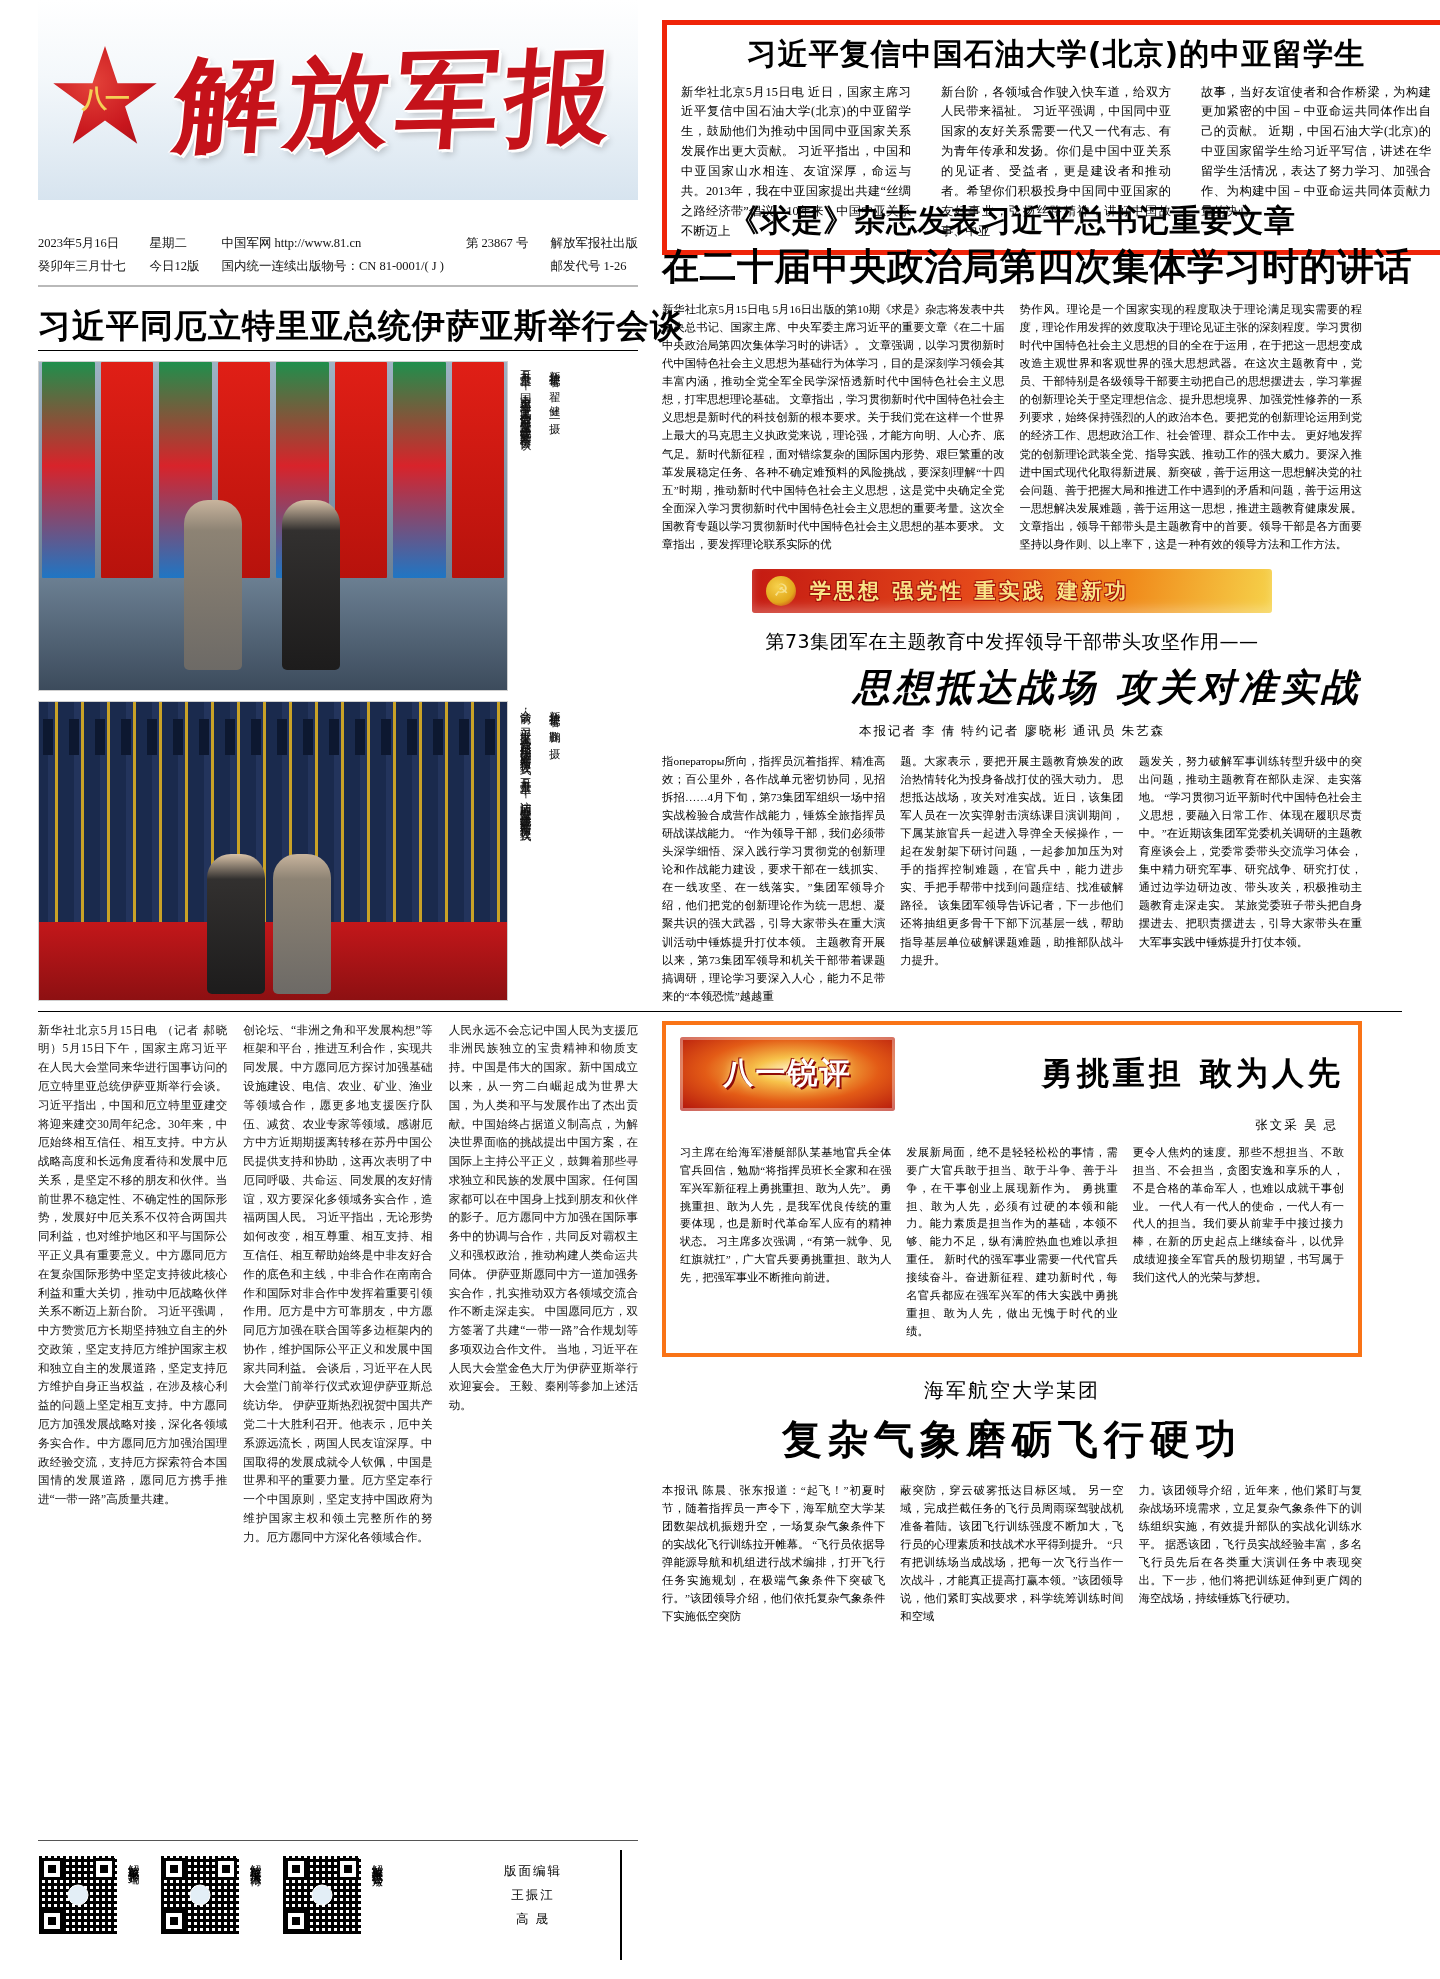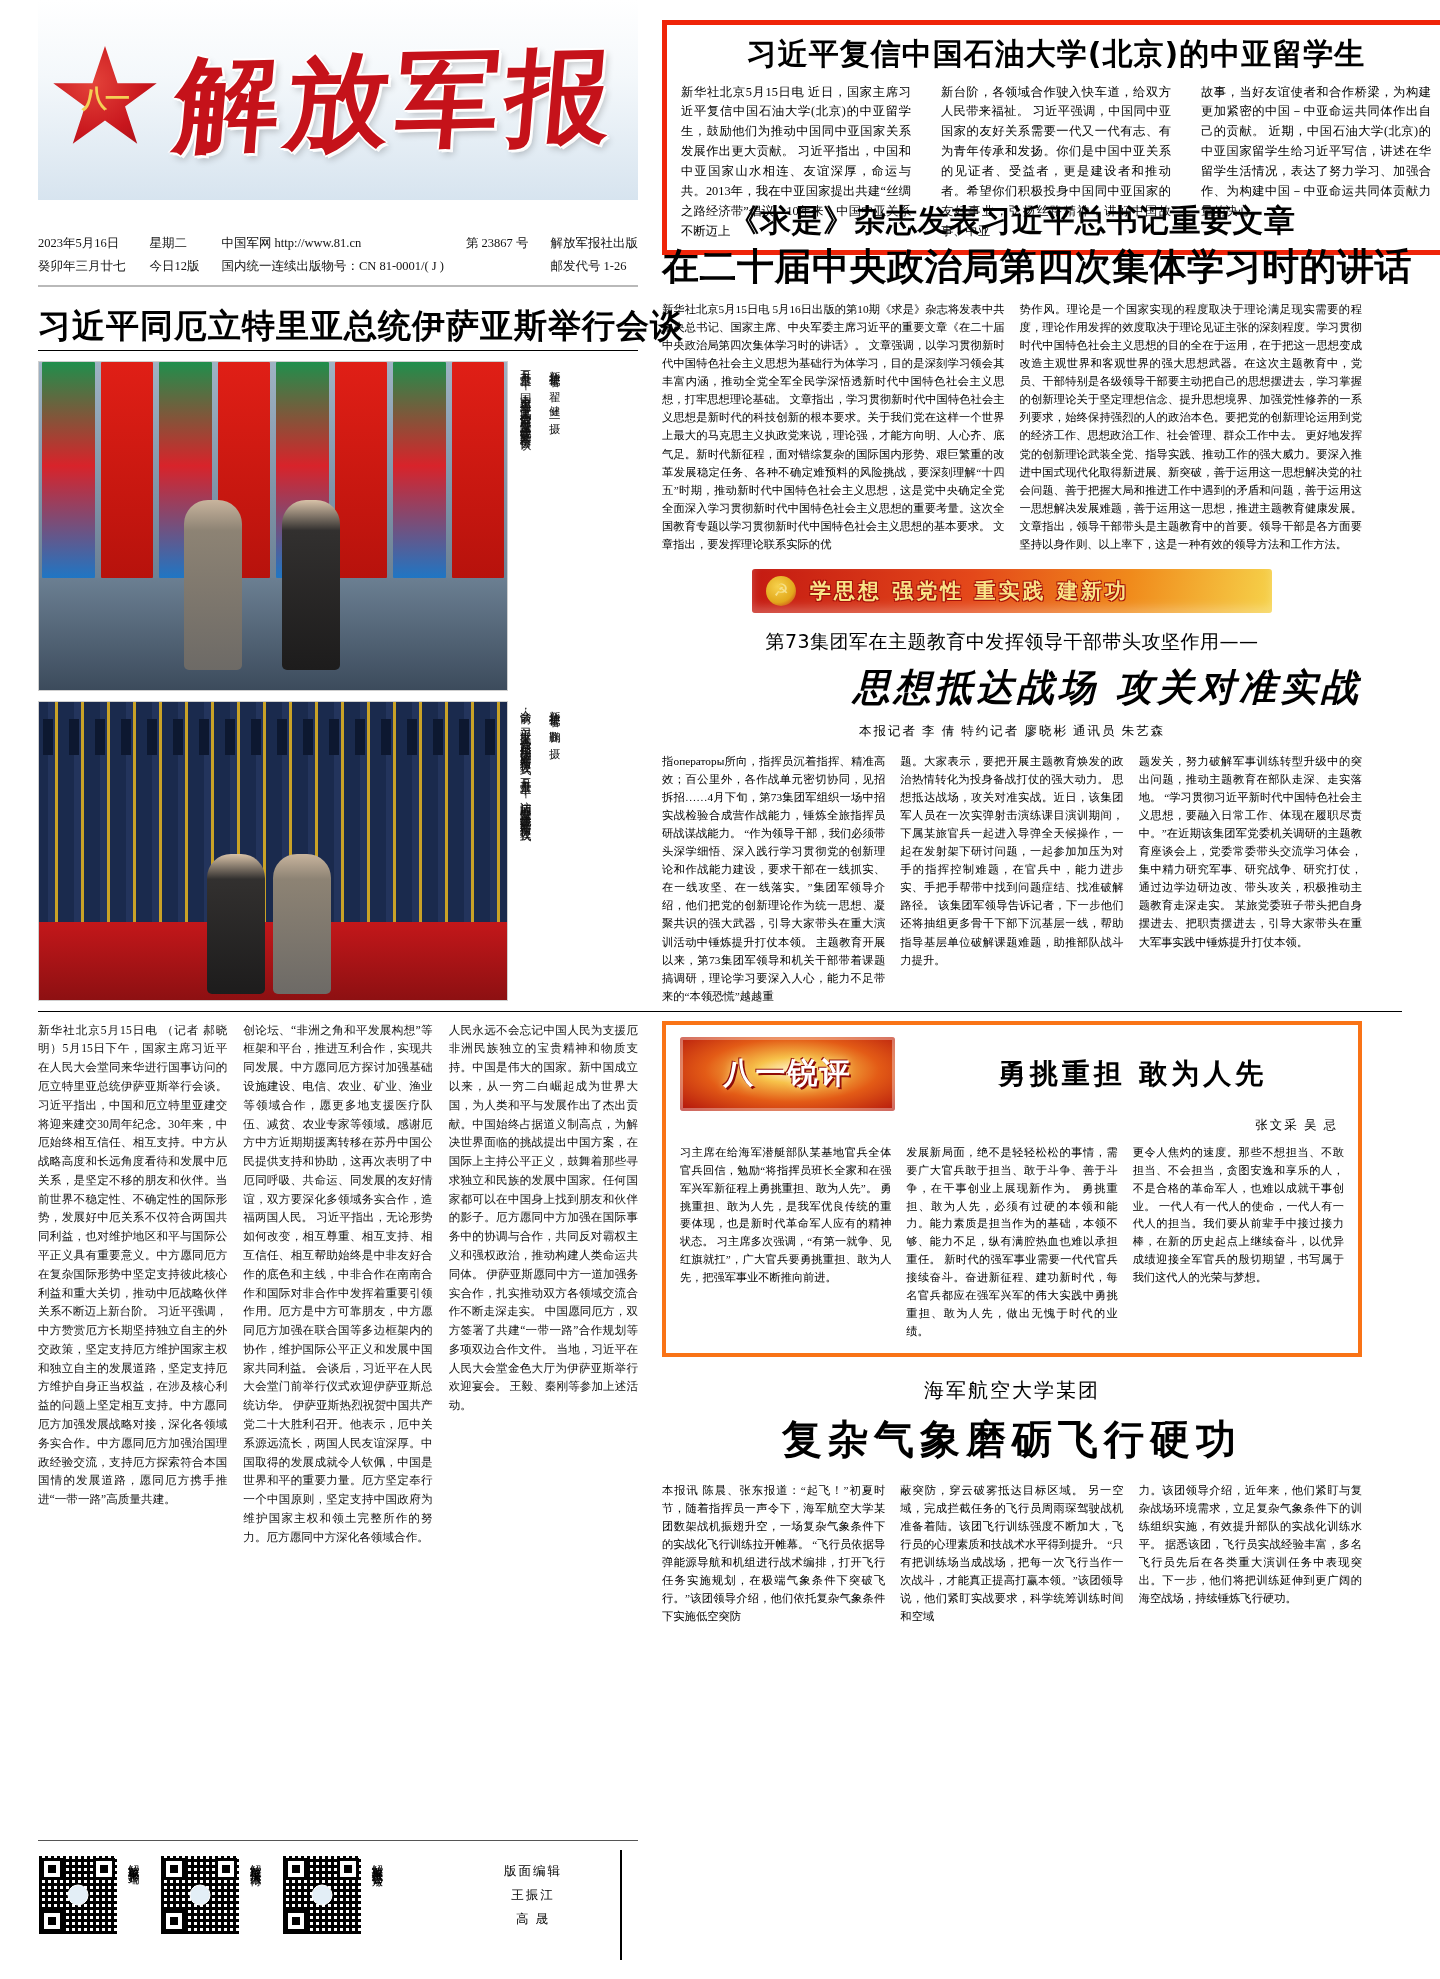--- a/index.html
+++ b/index.html
@@ -160,23 +160,23 @@
     display:flex;align-items:center;justify-content:center;
     box-shadow:inset 0 0 0 3px rgba(255,255,255,.35);
   }
   .bayi-logo span{
     font-family:"DejaVu Sans","Liberation Sans",sans-serif;font-weight:700;
     font-size:30px;letter-spacing:2px;color:#fff;
     text-shadow:2px 2px 0 #8e0b08,-1px -1px 0 #8e0b08,0 0 8px rgba(255,230,150,.9);
     white-space:nowrap;
   }
   .bayi-head{
-    flex:1;text-align:center;
+    flex:1;text-align:right;
     font-family:"DejaVu Sans","Liberation Sans",sans-serif;font-weight:700;
-    font-size:28px;letter-spacing:4px;white-space:nowrap;
+    font-size:32px;letter-spacing:4px;white-space:nowrap;
   }
   .bayi-author{text-align:right;font-size:12.5px;margin-top:6px;letter-spacing:2px;padding-right:6px;}
   .bayi-cols{display:flex;gap:15px;margin-top:10px;}
   .bayi-cols .c{flex:1;font-size:11.2px;line-height:1.6;text-align:justify;}
 
   
   .navy-kicker{text-align:center;margin-top:20px;font-size:20px;letter-spacing:2px;
     font-family:"DejaVu Sans","Liberation Sans",sans-serif;white-space:nowrap;}
   .navy-head{
     text-align:center;margin-top:8px;

